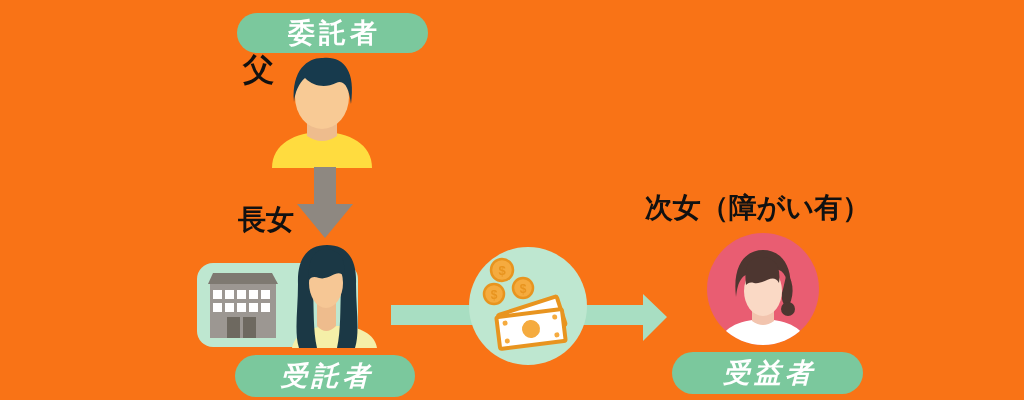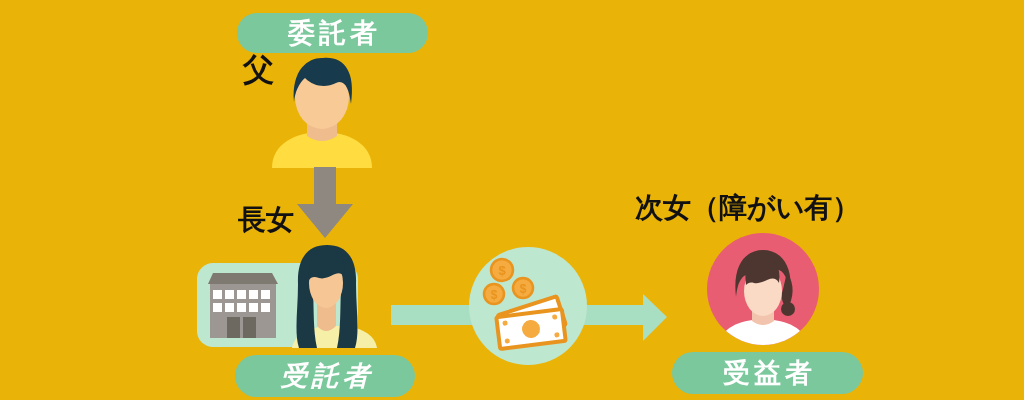--- a/index.html
+++ b/index.html
@@ -1,17 +1,17 @@
 <!DOCTYPE html>
 <html><head>
 <meta charset="utf-8">
 <style>
   html,body{margin:0;padding:0;background:#fff;}
   .stage{
-    position:relative;width:1024px;height:400px;background:#eab308;overflow:hidden;
+    position:relative;width:1024px;height:400px;background:#f97316;overflow:hidden;
     font-family:"Liberation Serif","DejaVu Serif",serif;
   }
   .abs{position:absolute;}
   .pill{
     position:absolute;background:#7bc89d;border-radius:22px;color:#ffffff;
     display:flex;align-items:center;justify-content:center;
     font-size:27px;font-weight:700;letter-spacing:4px;text-indent:4px;
   }
   .plabel{position:absolute;color:#111111;font-weight:700;white-space:nowrap;}
   .panel{position:absolute;background:#bee7d0;border-radius:16px;}
@@ -94,37 +94,37 @@
         <rect x="29" y="66" width="66" height="32" rx="2" fill="#ffffff" stroke="#e8941f" stroke-width="4"></rect>
         <circle cx="62" cy="82" r="9" fill="#f5ab3f"></circle>
         <circle cx="37" cy="73" r="2.5" fill="#f5ab3f"></circle>
         <circle cx="87" cy="73" r="2.5" fill="#f5ab3f"></circle>
         <circle cx="37" cy="91" r="2.5" fill="#f5ab3f"></circle>
         <circle cx="87" cy="91" r="2.5" fill="#f5ab3f"></circle>
       </g>
     </g>
   </svg>
 
-  <div class="plabel" style="left:635px;top:189px;width:245px;font-size:28px;text-align:left;">次女（障がい有）</div>
+  <div class="plabel" style="left:635px;top:189px;width:245px;font-size:28px;text-align:center;">次女（障がい有）</div>
 
   <svg class="abs" style="left:707px;top:233px;" width="112" height="112" viewBox="0 0 112 112">
     <defs>
       <clipPath id="bclip">
           <circle cx="56" cy="56" r="56"></circle>
         </clipPath>
     </defs>
     <circle cx="56" cy="56" r="56" fill="#e95d72"></circle>
     <g clip-path="url(#bclip)">
       <path d="M12,112 C14,96 30,87 56,86 C82,87 98,96 100,112 Z" fill="#ffffff"></path>
       <path d="M45,64 L45,88 Q56,96 67,88 L67,64 Z" fill="#f2c4ae"></path>
       <path d="M80,40 C88,50 87,66 80,76 C76,71 74,66 75,60 C77,53 78,46 80,40 Z" fill="#4d3630"></path>
       <circle cx="81" cy="76" r="7" fill="#4d3630"></circle>
       <path d="M29,64 C25,30 40,17 56,17 C72,17 87,30 83,62 C81,45 76,34 66,37 C53,41 39,39 35,45 C31,50 30,56 29,64 Z" fill="#4d3630"></path>
       <ellipse cx="56" cy="58" rx="19" ry="25" fill="#fad9c5"></ellipse>
       <path d="M39,52 C36,29 46,23 56,24 C69,25 74,34 72,50 C66,39 57,52 47,50 C43,49 41,50 39,52 Z" fill="#4d3630"></path>
     </g>
   </svg>
 
-  <div class="pill" style="left:672px;top:352px;width:191px;height:42px;">
+  <div class="pill" style="left:672px;top:352px;width:191px;height:42px;font-style:italic;">
     <span>受益者</span>
   </div>
 
 </div>
 
 </body></html>

